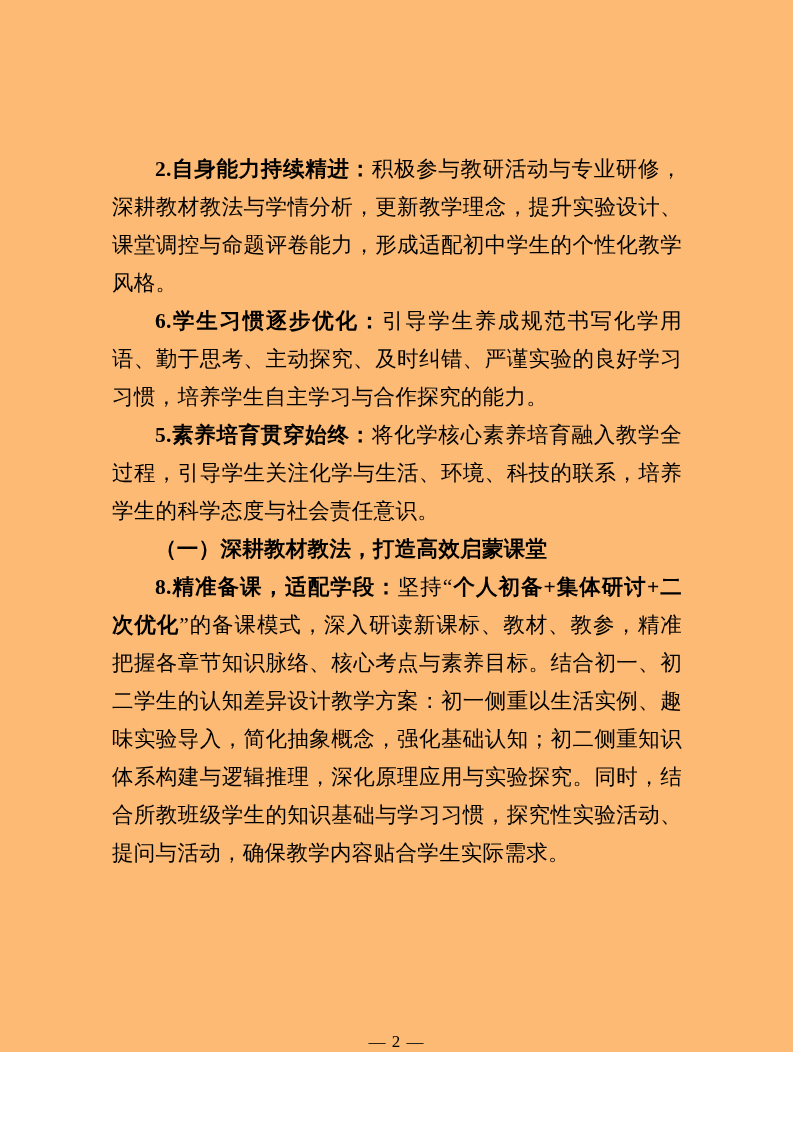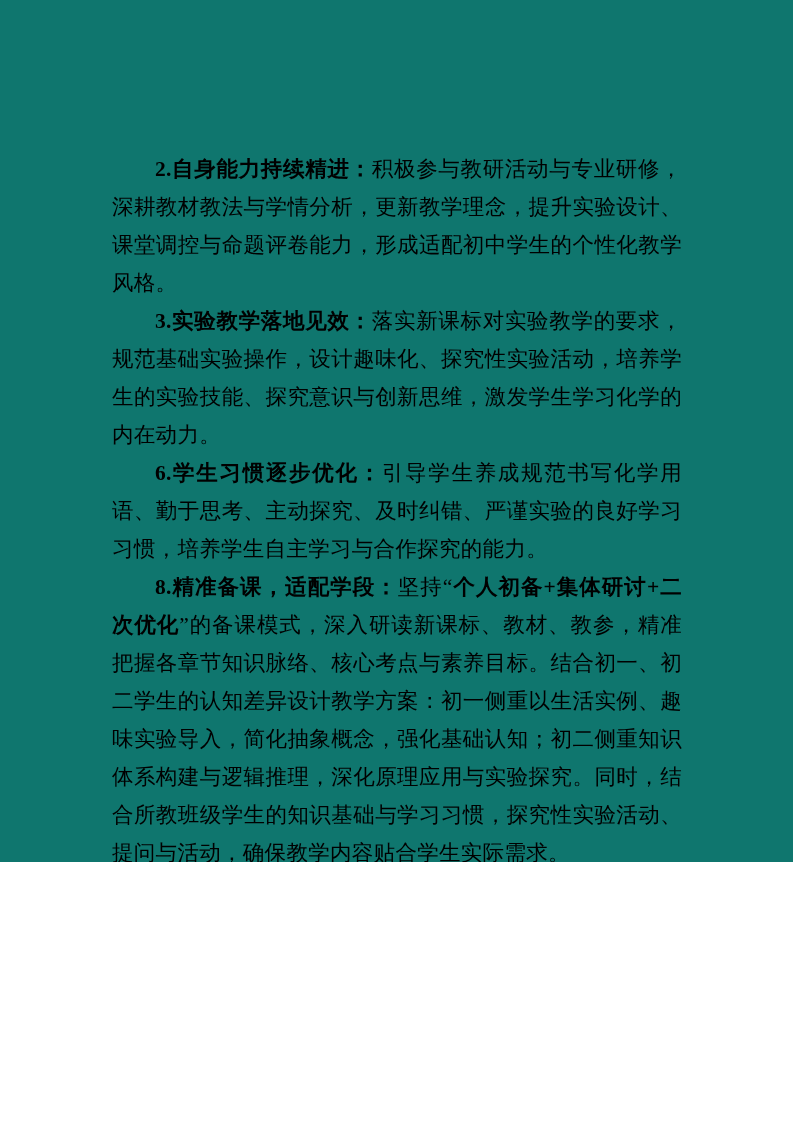--- a/index.html
+++ b/index.html
@@ -3,22 +3,22 @@
 <meta charset="utf-8">
 <style>
   html, body {
     margin: 0;
     padding: 0;
     background: #ffffff;
   }
   .page {
     position: relative;
     width: 793px;
-    height: 862px;
-    background: #0f766e;
+    height: 1052px;
+    background: #fdba74;
     font-family: "Liberation Serif", "DejaVu Serif", serif;
     color: #000000;
     overflow: hidden;
   }
   .content {
     position: absolute;
     left: 112px;
     top: 150px;
     width: 570px;
   }
@@ -49,25 +49,26 @@
   }
 </style>
 </head>
 <body>
 
 <div class="page">
   <div class="content">
 
     <p class="block"><span class="bold">2.自身能力持续精进：</span><span>积极参与教研活动与专业研修，深耕教材教法与学情分析，更新教学理念，提升实验设计、课堂调控与命题评卷能力，形成适配初中学生的个性化教学风格。</span></p>
 
-    <p class="block"><span class="bold">3.实验教学落地见效：</span><span>落实新课标对实验教学的要求，规范基础实验操作，设计趣味化、探究性实验活动，培养学生的实验技能、探究意识与创新思维，激发学生学习化学的内在动力。</span></p>
 
     <p class="block"><span class="bold">6.学生习惯逐步优化：</span><span>引导学生养成规范书写化学用语、勤于思考、主动探究、及时纠错、严谨实验的良好学习习惯，培养学生自主学习与合作探究的能力。</span></p>
 
+    <p class="block"><span class="bold">5.素养培育贯穿始终：</span><span>将化学核心素养培育融入教学全过程，引导学生关注化学与生活、环境、科技的联系，培养学生的科学态度与社会责任意识。</span></p>
 
 
+    <p class="block heading">（一）深耕教材教法，打造高效启蒙课堂</p>
 
     <p class="block"><span class="bold">8.精准备课，适配学段：</span><span>坚持“</span><span class="bold">个人初备+集体研讨+二次优化</span><span>”的备课模式，深入研读新课标、教材、教参，精准把握各章节知识脉络、核心考点与素养目标。结合初一、初二学生的认知差异设计教学方案：初一侧重以生活实例、趣味实验导入，简化抽象概念，强化基础认知；初二侧重知识体系构建与逻辑推理，深化原理应用与实验探究。同时，结合所教班级学生的知识基础与学习习惯，探究性实验活动、提问与活动，确保教学内容贴合学生实际需求。</span></p>
 
   </div>
 
   <div class="footer">— 2 —</div>
 </div>
 
 </body></html>

